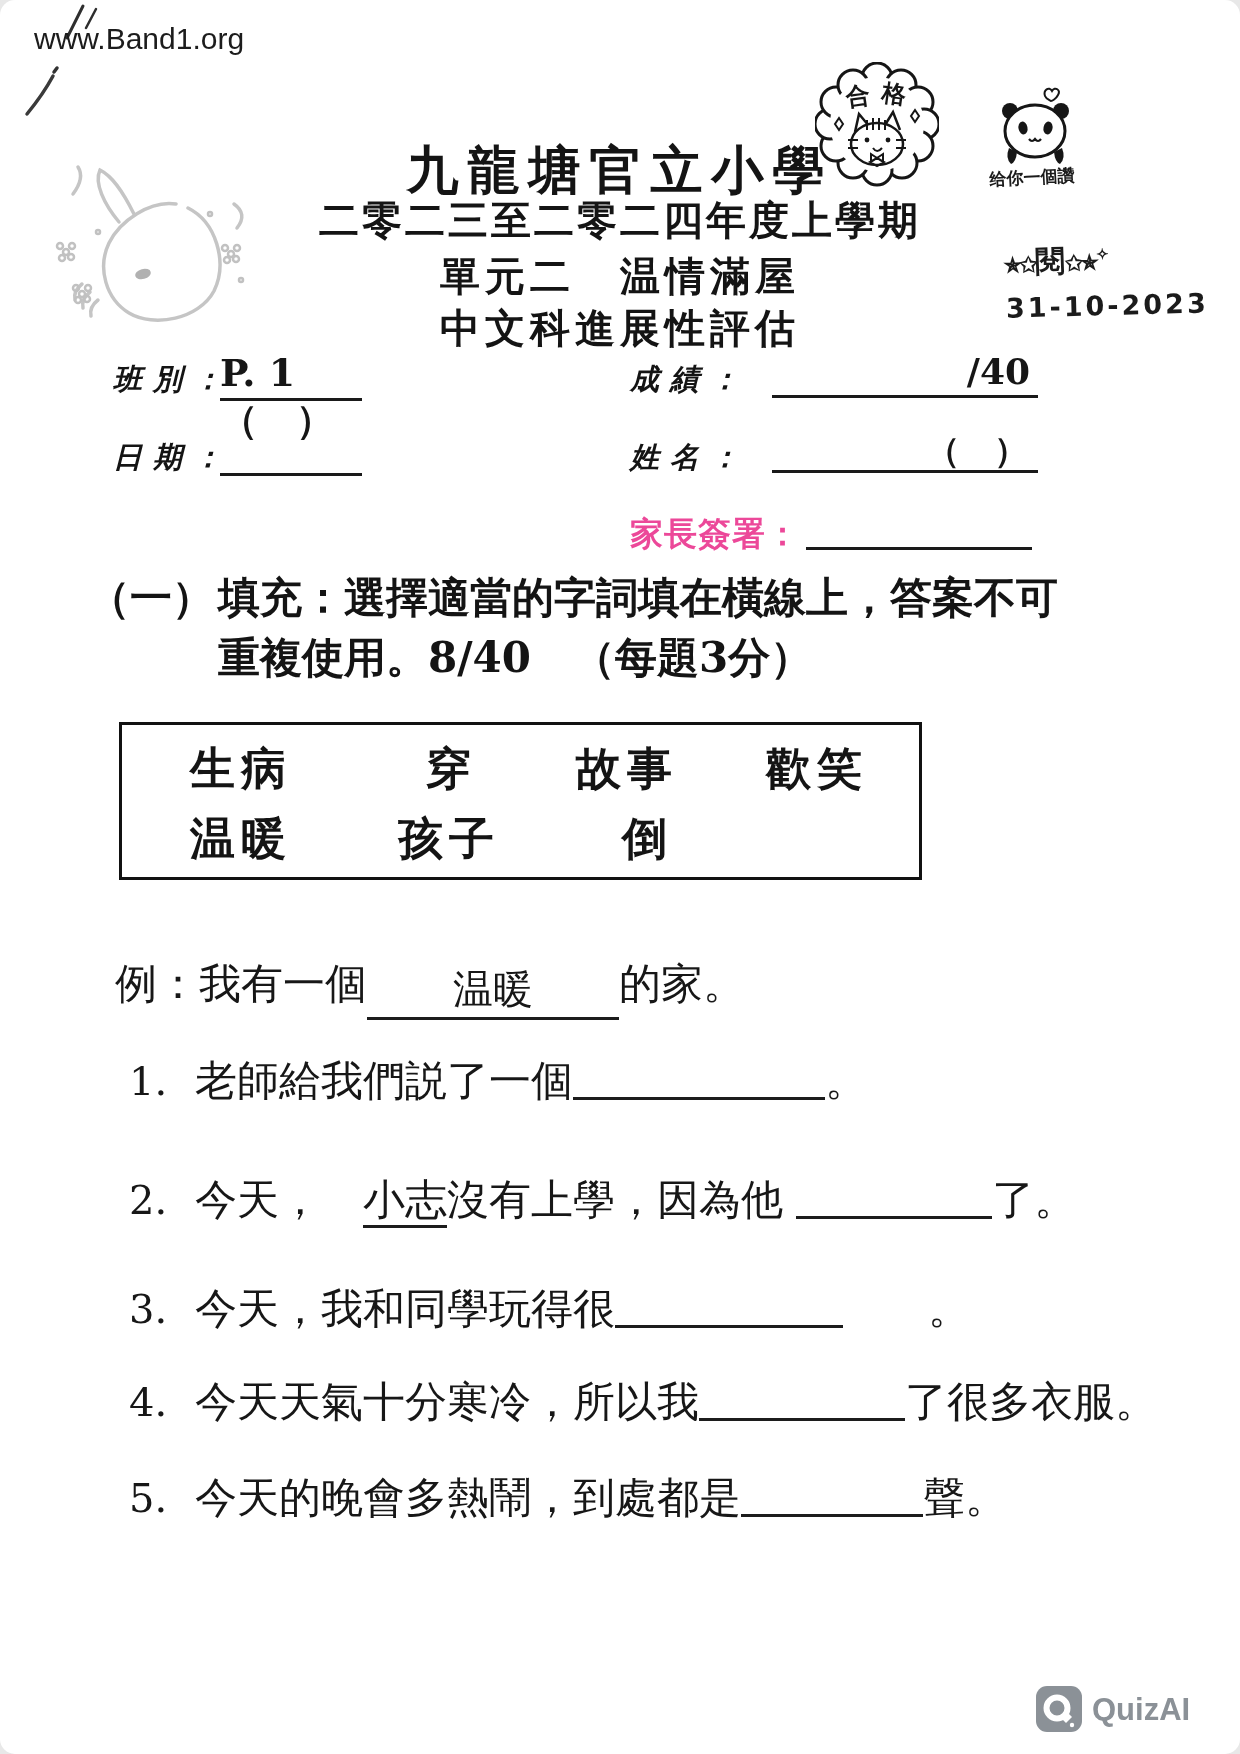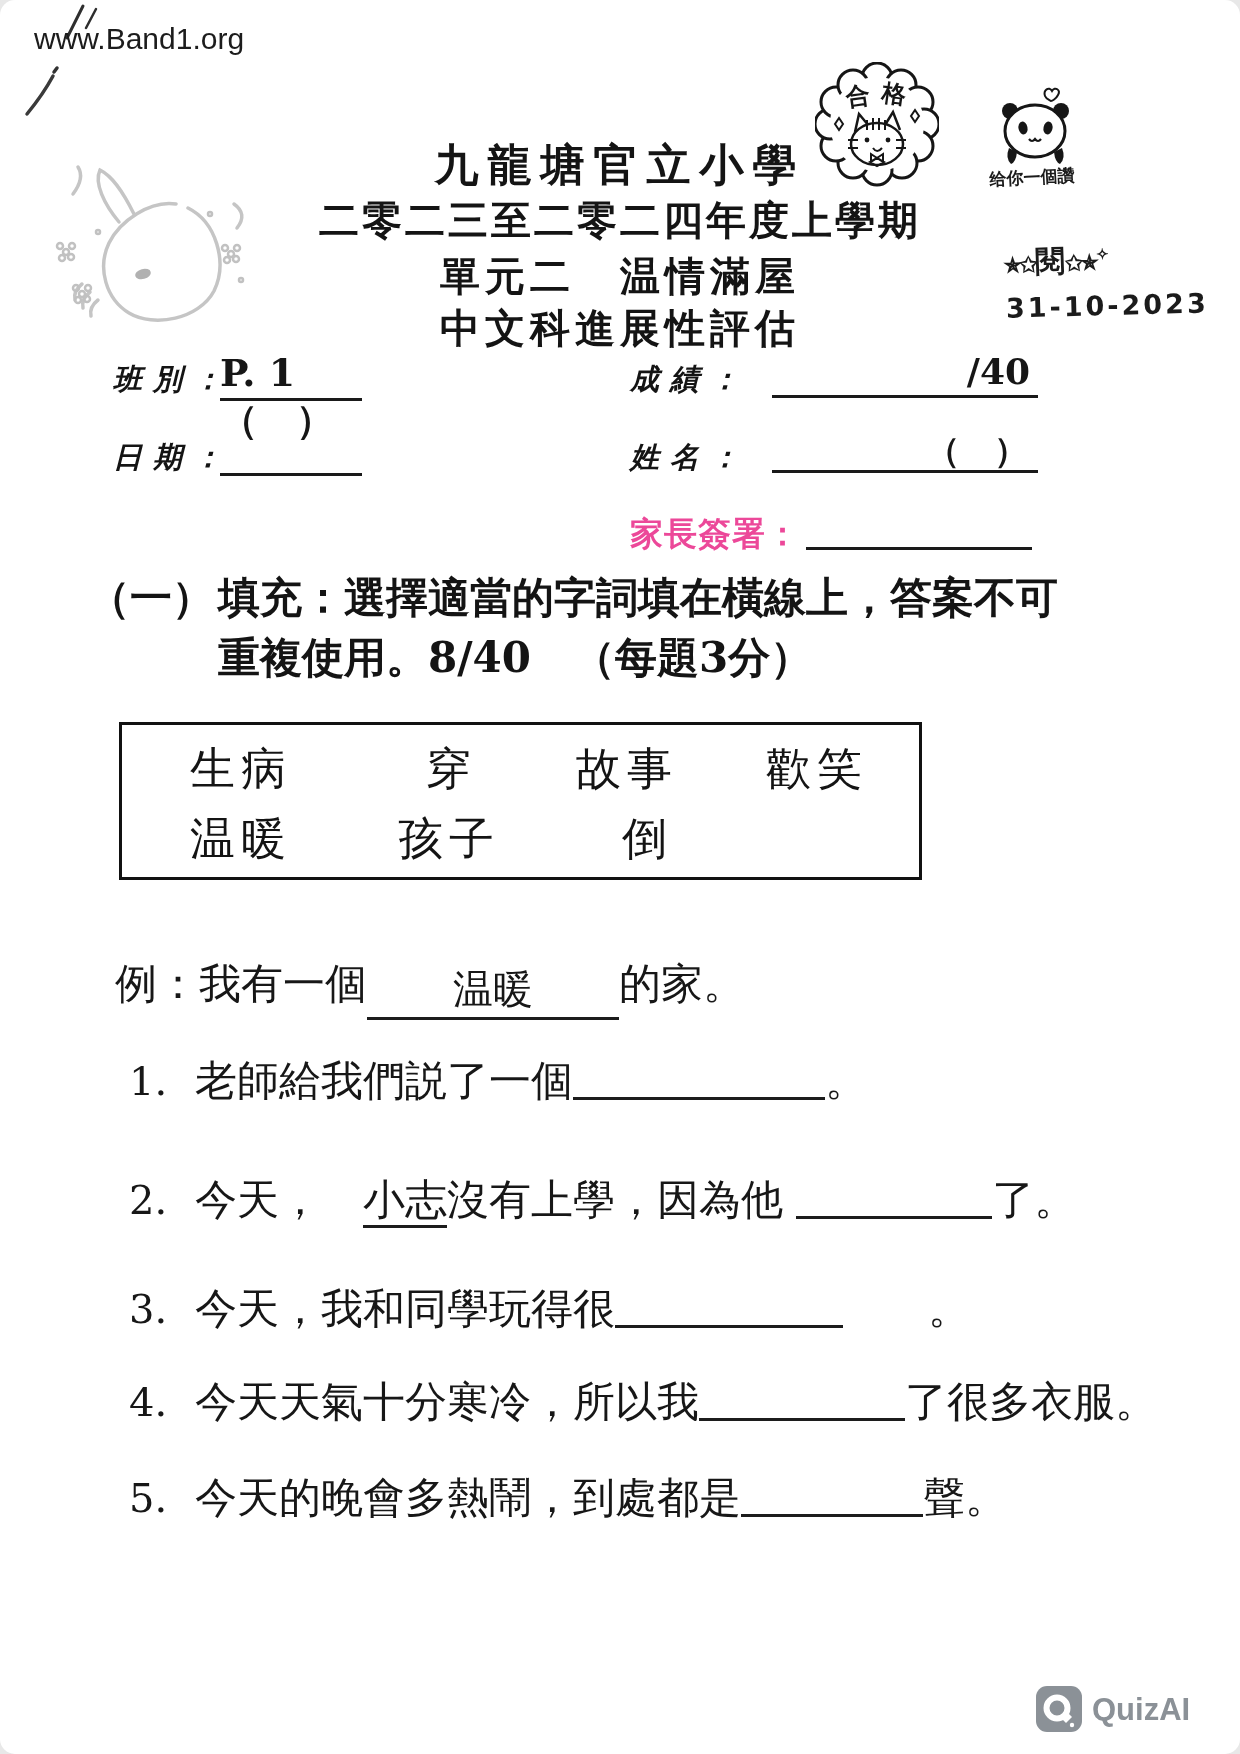--- a/index.html
+++ b/index.html
@@ -6,21 +6,21 @@
   .page{position:relative;width:1240px;height:1754px;background:#ffffff;overflow:hidden;
         font-family:"DejaVu Serif","Liberation Serif",serif;color:#161616;border-radius:15px;}
   .abs{position:absolute;white-space:nowrap;}
 
   
   .watermark{left:34px;top:22px;font-family:"Liberation Sans","DejaVu Sans",sans-serif;
              font-size:30px;color:#1c1c1c;}
 
   
   .hline{left:0;width:100%;text-align:center;font-weight:bold;color:#141414;}
-  .h1{top:136px;font-size:44px;letter-spacing:9px;}
+  .h1{top:136px;font-size:52px;letter-spacing:9px;}
   .h2{top:193px;font-size:40px;letter-spacing:3px;}
   .h3{top:249px;font-size:40px;letter-spacing:5px;}
   .h4{top:301px;font-size:40px;letter-spacing:5px;}
 
   
   .flabel{font-size:29px;letter-spacing:11px;font-weight:600;color:#141414;font-style:italic;}
   .flabel2{font-size:33px;letter-spacing:1px;font-weight:600;color:#ec4899;}
   .uline{position:absolute;border-bottom:3px solid #1a1a1a;}
   .uval{font-size:35px;font-weight:600;}
   .lab-class{left:113px;top:360px;}
@@ -34,21 +34,21 @@
   .lab-parent{left:630px;top:512px;}
   .ln-parent{left:806px;top:502px;width:226px;height:45px;}
 
   
   .sec{left:88px;top:570px;font-size:42px;font-weight:600;color:#141414;}
   .secnum{display:inline-block;width:130px;}
   .sec2{left:218px;top:630px;font-size:42px;font-weight:600;color:#141414;}
 
   
   .wordbox{position:absolute;left:119px;top:722px;width:797px;height:152px;border:3px solid #111;}
-  .wb{position:absolute;font-size:45px;font-weight:normal;color:#141414;letter-spacing:6px;}
+  .wb{position:absolute;font-size:45px;font-weight:bold;color:#141414;letter-spacing:6px;}
   .wb-r1{top:14px;} .wb-r2{top:84px;}
 
   
   .q{left:115px;font-size:42px;color:#171717;}
   .qnum{display:inline-block;width:80px;padding-left:14px;box-sizing:border-box;font-size:40px;}
   .blank{display:inline-block;border-bottom:3px solid #1c1c1c;transform:translateY(5px);}
   .ex{top:956px;}
   .exb{width:252px;text-align:center;font-size:40px;}
   .q1{top:1053px;} .q2{top:1172px;} .q3{top:1281px;} .q4{top:1374px;} .q5{top:1470px;}
   .b1{width:252px;} .b2{width:196px;} .b3{width:228px;} .b4{width:206px;} .b5{width:182px;}

